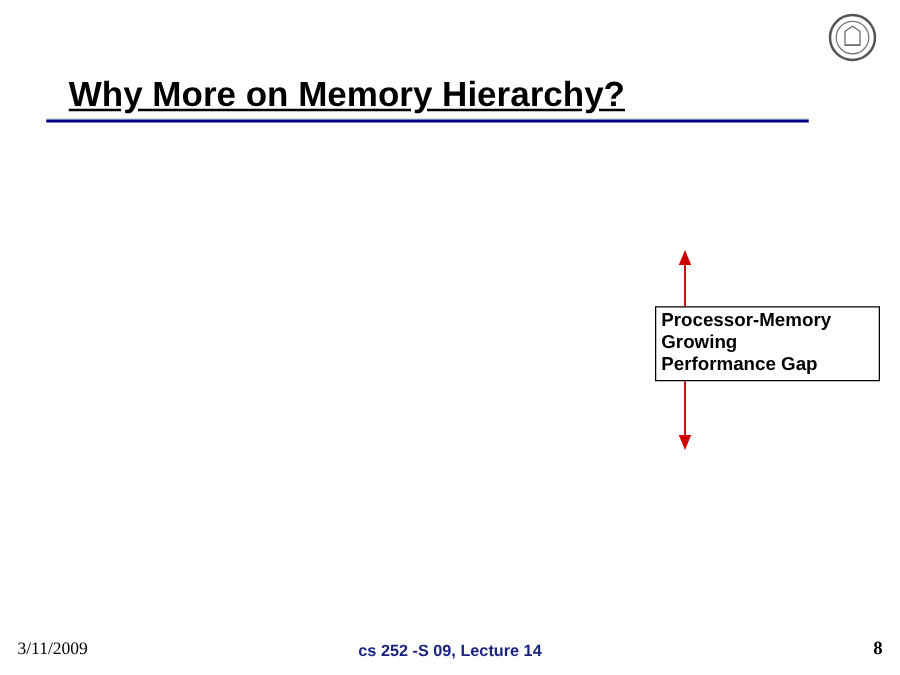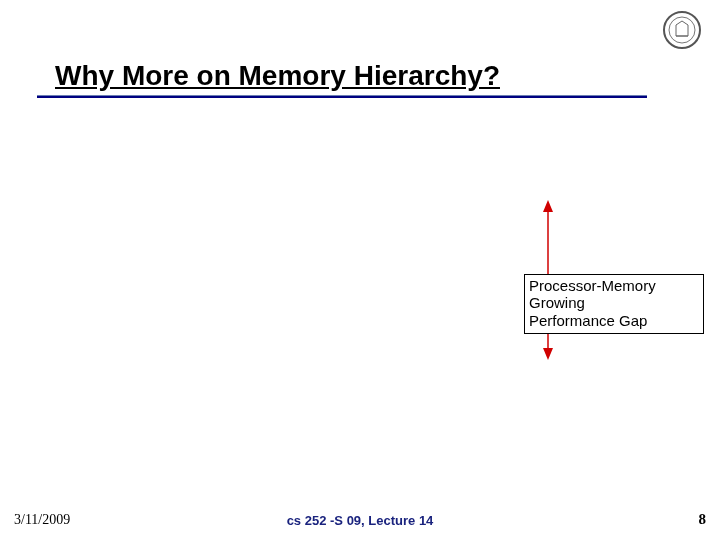--- a/index.html
+++ b/index.html
@@ -47,24 +47,23 @@
   .callout-box {
     position: absolute;
     left: 524px;
     top: 245px;
     width: 170px;
     border: 1px solid #000;
     background: #fff;
     padding: 2px 4px 4px 4px;
     font-family: Arial, sans-serif;
     font-size: 15px;
-    font-weight: normal;
+    font-weight: bold;
     line-height: 1.15;
     color: #000;
-    margin-top: 29px;
   }
   .arrow-svg {
     position: absolute;
     left: 538px;
     top: 200px;
     width: 20px;
     height: 160px;
   }
   .footer {
     position: absolute;

